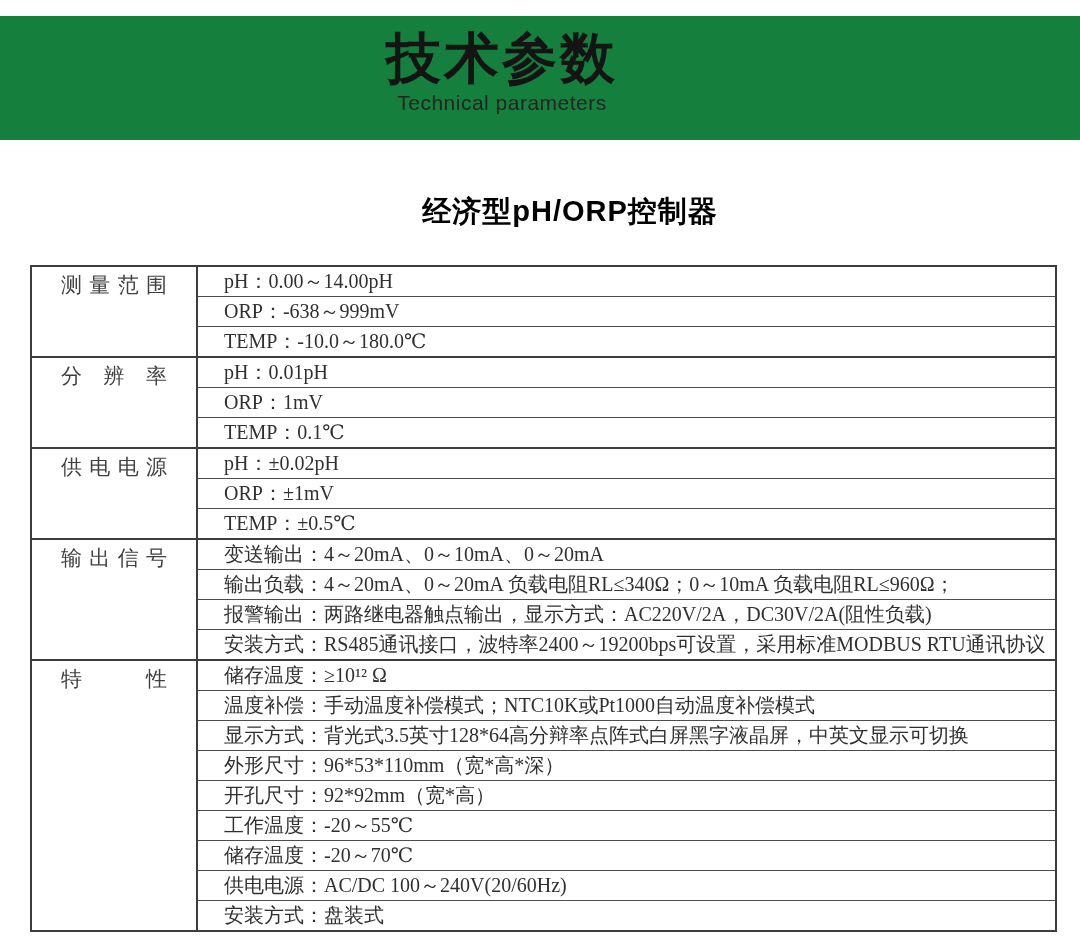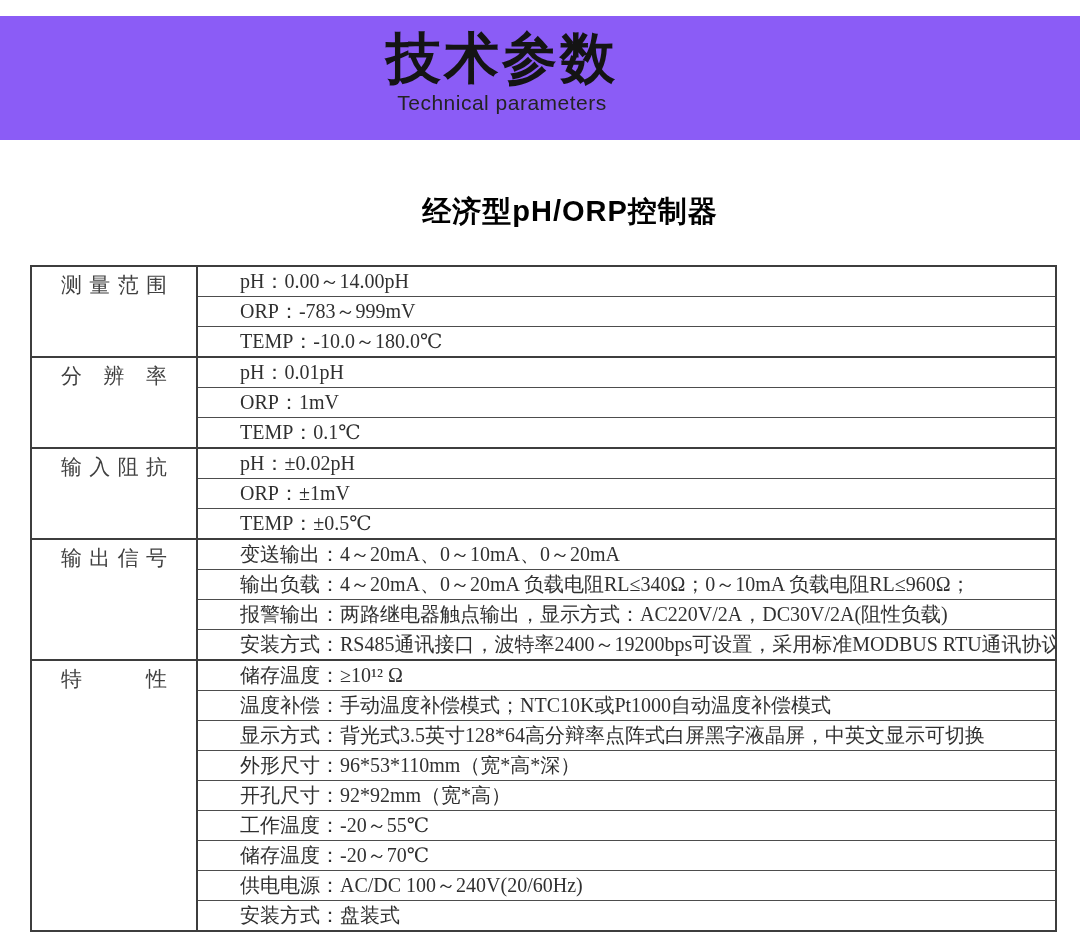--- a/index.html
+++ b/index.html
@@ -6,21 +6,21 @@
   body {
     width: 1080px; height: 939px;
     background: #ffffff;
     font-family: "Liberation Sans", sans-serif;
     color: #2e2e2e;
     overflow: hidden;
   }
   .banner {
     margin-top: 16px;
     width: 1080px; height: 124px;
-    background: #8b5cf6;
+    background: #15803d;
     box-sizing: border-box;
     padding-top: 12px;
     text-align: center;
   }
   .banner-inner { position: relative; left: -38px; }
   .banner-title {
     margin: 0;
     font-size: 55px;
     font-weight: 700;
     letter-spacing: 3px;
@@ -65,21 +65,21 @@
   }
   .cat-label {
     display: inline-block;
     width: 106px;
     text-align: center;
     text-align-last: justify;
   }
   td.val-cell {
     height: 29px;
     line-height: 29px;
-    padding: 0 6px 0 42px;
+    padding: 0 6px 0 26px;
   }
   tr.sub-row td.val-cell { border-top: 1px solid #4d4d4d; }
   tr.group-start td { border-top: 2px solid #3d3d3d; }
 </style>
 </head>
 <body>
 
 <div class="page">
 
   <header class="banner">
@@ -95,37 +95,37 @@
     <colgroup>
       <col class="cat-col">
       <col class="val-col">
     </colgroup>
     <tbody id="spec-body">
         <tr class="group-start">
           <td class="cat-cell" rowspan="3"><span class="cat-label">测量范围</span></td>
           <td class="val-cell">pH：0.00～14.00pH</td>
         </tr>
         <tr class="sub-row">
-          <td class="val-cell">ORP：-783～999mV</td>
+          <td class="val-cell">ORP：-638～999mV</td>
         </tr>
         <tr class="sub-row">
           <td class="val-cell">TEMP：-10.0～180.0℃</td>
         </tr>
         <tr class="group-start">
           <td class="cat-cell" rowspan="3"><span class="cat-label">分辨率</span></td>
           <td class="val-cell">pH：0.01pH</td>
         </tr>
         <tr class="sub-row">
           <td class="val-cell">ORP：1mV</td>
         </tr>
         <tr class="sub-row">
           <td class="val-cell">TEMP：0.1℃</td>
         </tr>
         <tr class="group-start">
-          <td class="cat-cell" rowspan="3"><span class="cat-label">输入阻抗</span></td>
+          <td class="cat-cell" rowspan="3"><span class="cat-label">供电电源</span></td>
           <td class="val-cell">pH：±0.02pH</td>
         </tr>
         <tr class="sub-row">
           <td class="val-cell">ORP：±1mV</td>
         </tr>
         <tr class="sub-row">
           <td class="val-cell">TEMP：±0.5℃</td>
         </tr>
         <tr class="group-start">
           <td class="cat-cell" rowspan="4"><span class="cat-label">输出信号</span></td>

